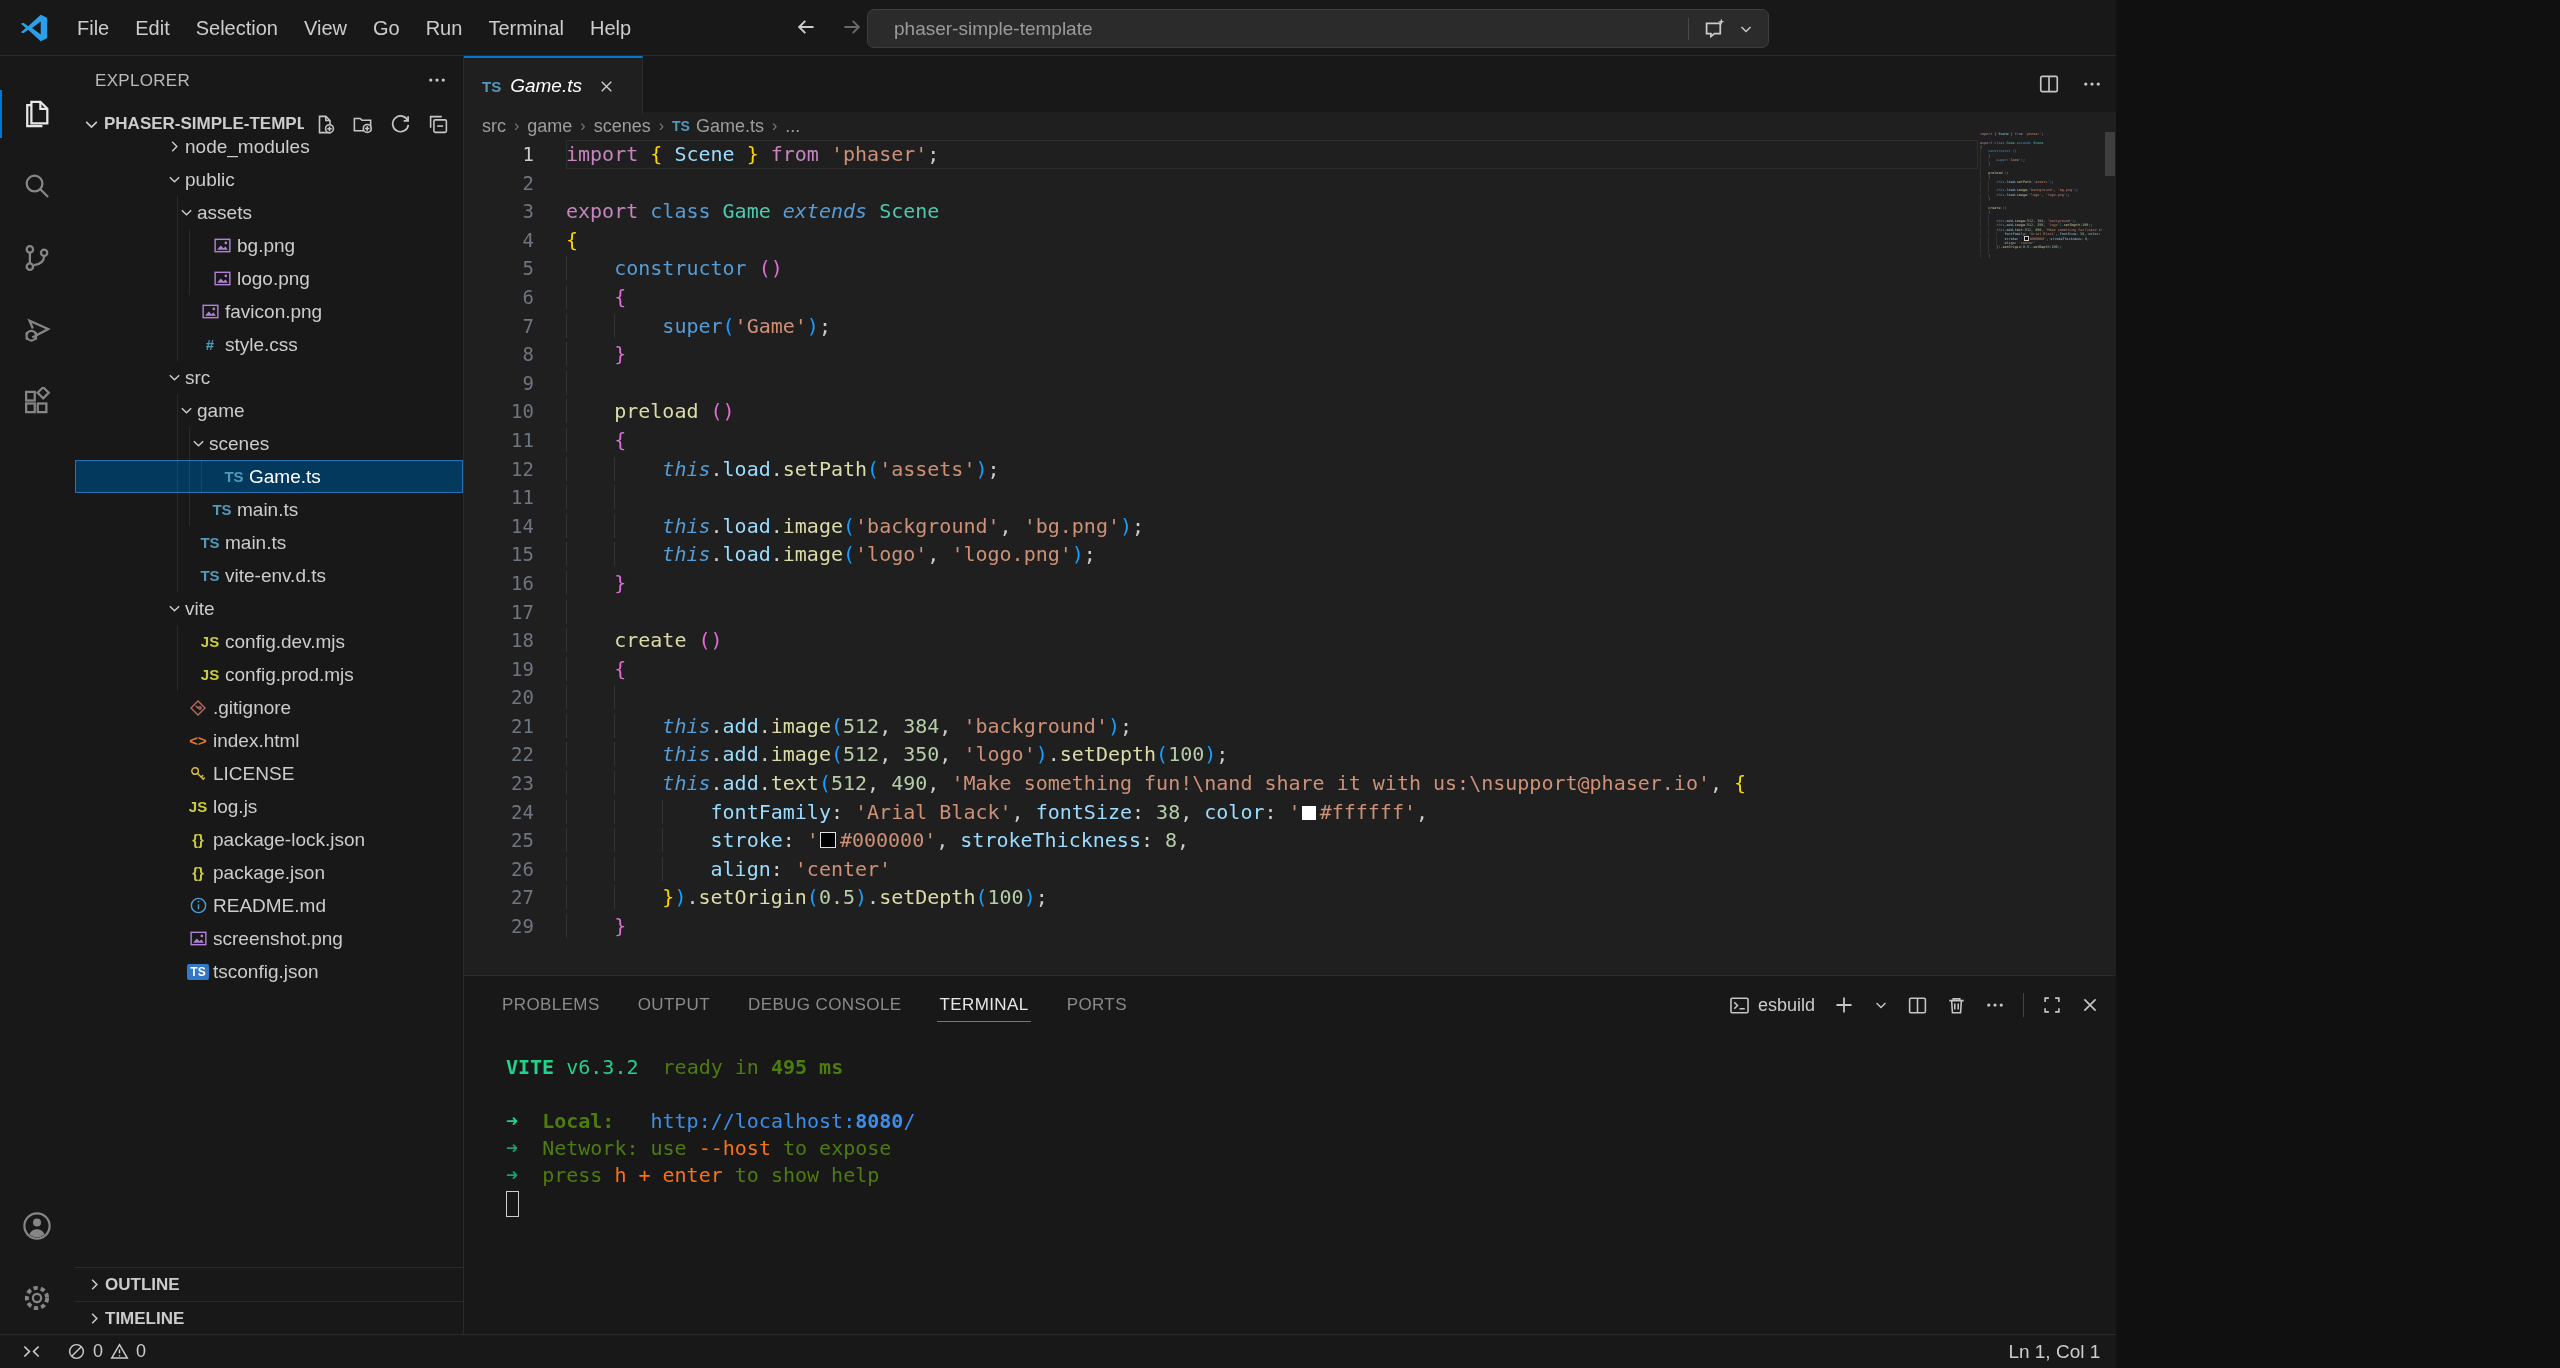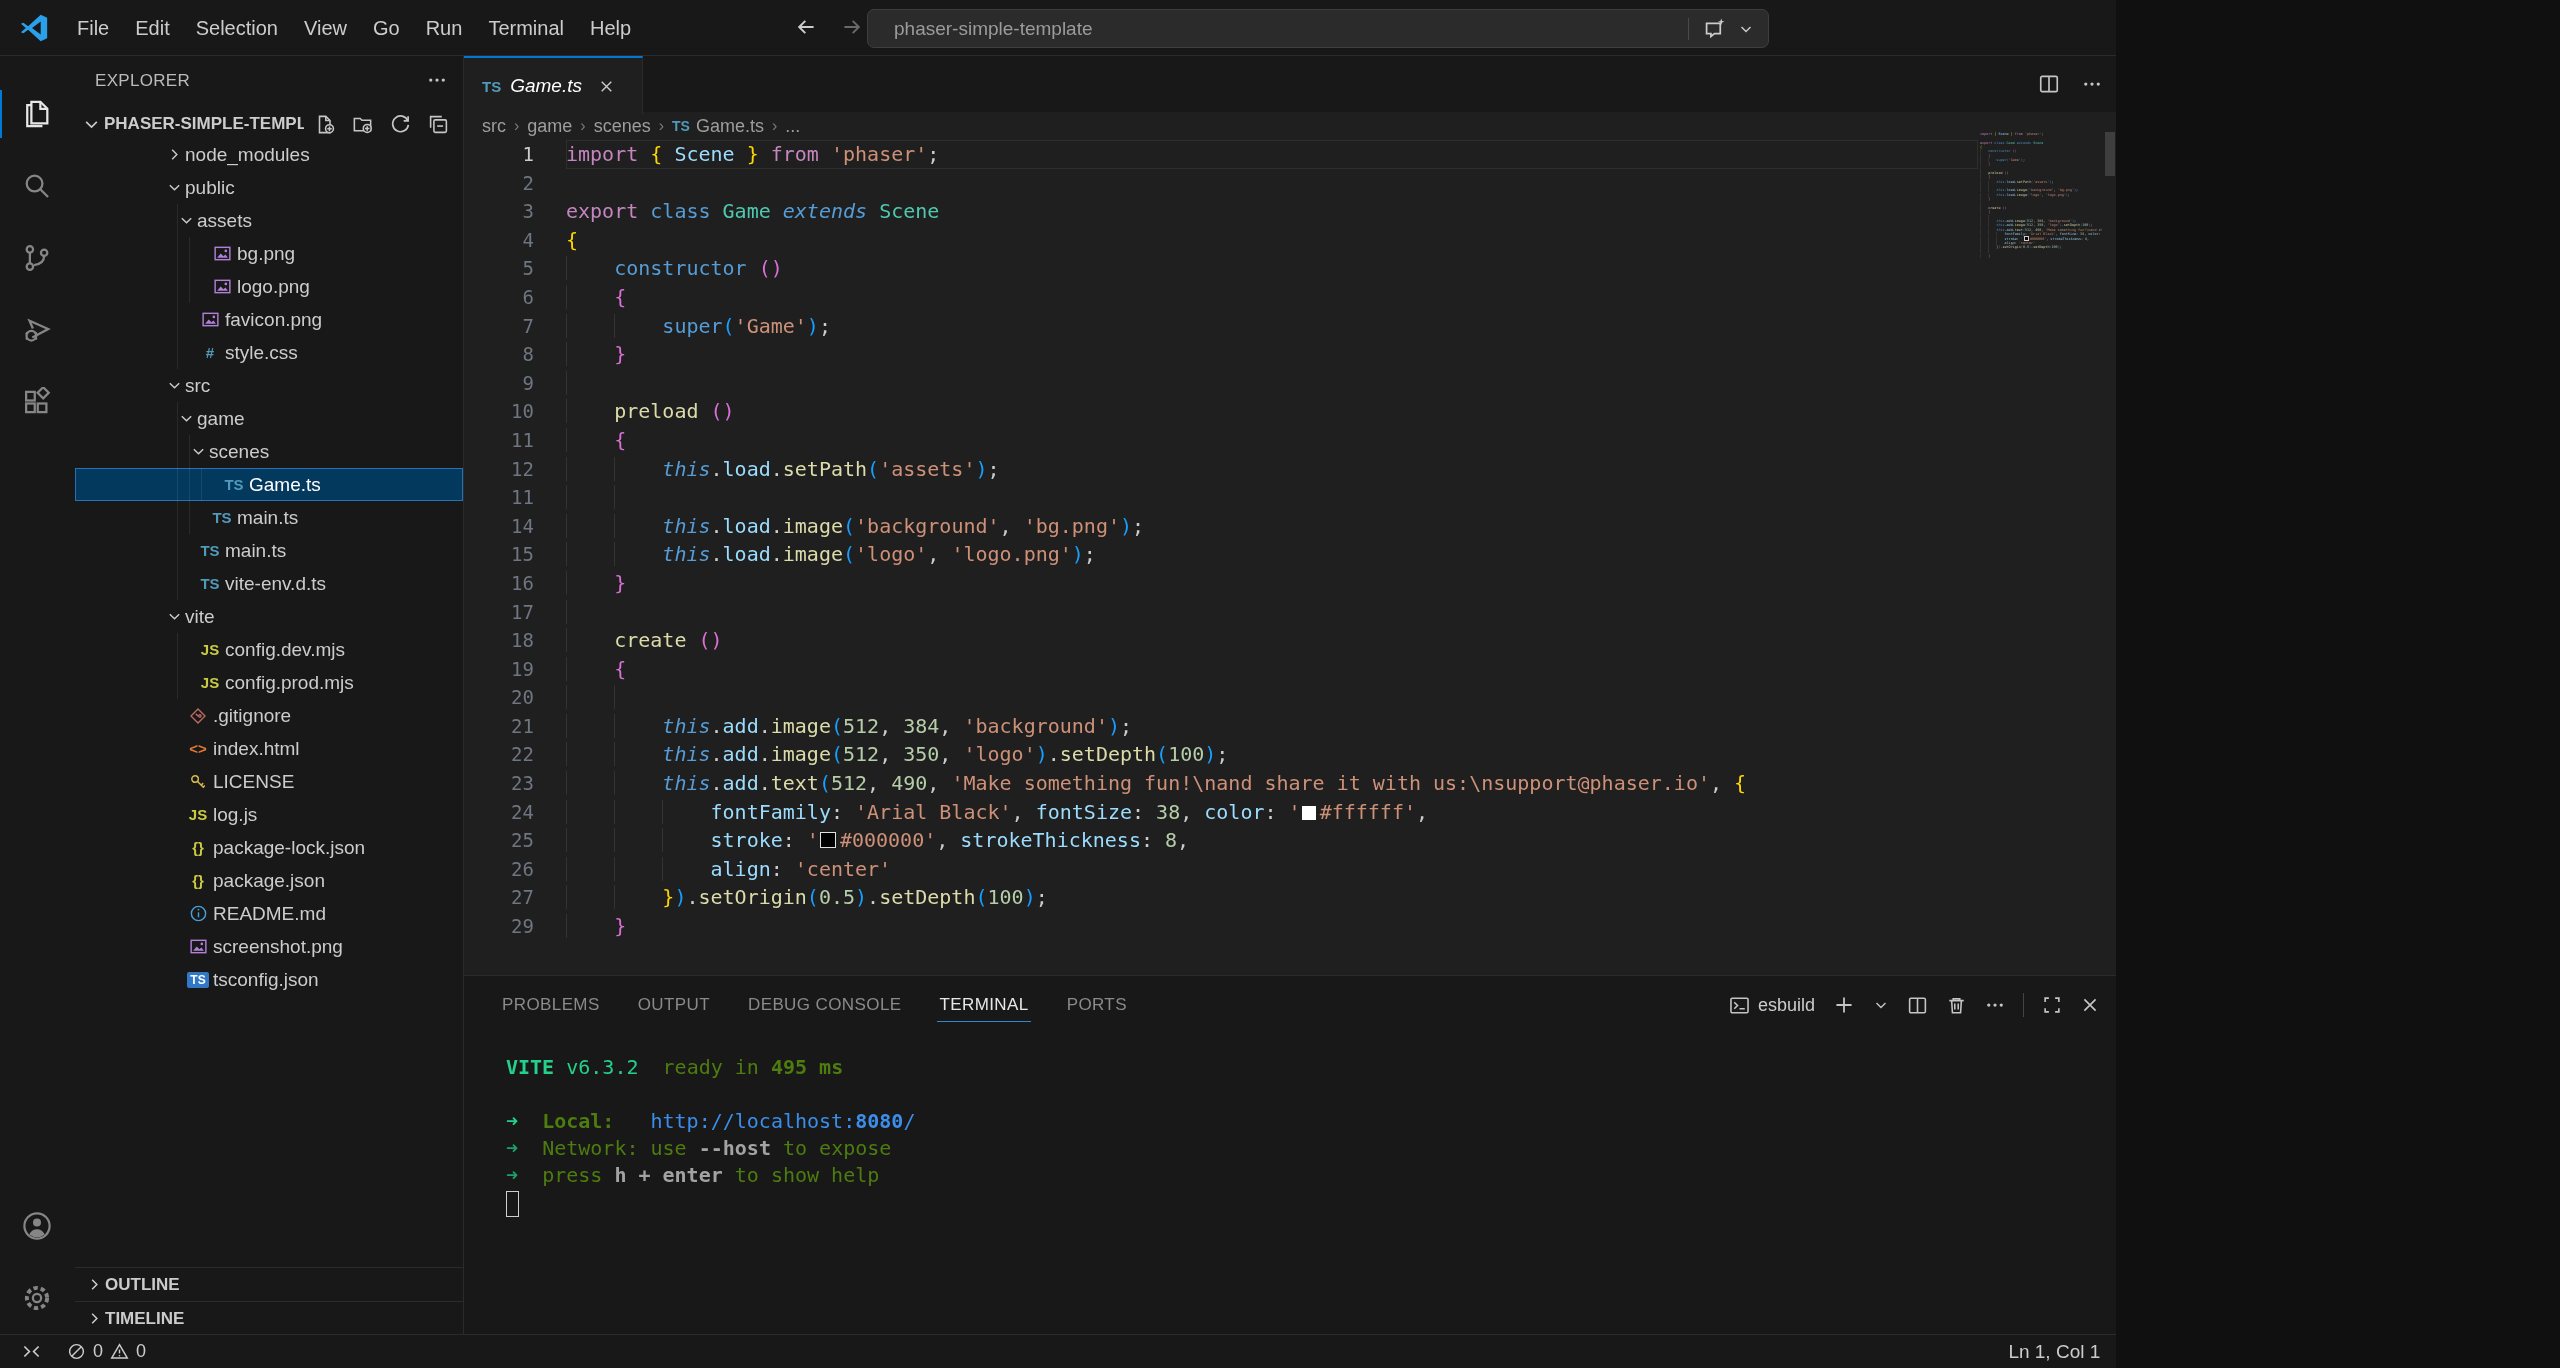--- a/index.html
+++ b/index.html
@@ -34,21 +34,21 @@
 
   
   #sidebar{position:absolute;left:75px;top:56px;width:388px;bottom:33px;background:#181818;border-right:1px solid #2b2b2b;overflow:hidden}
   #sb-head{position:absolute;left:0;top:0;width:100%;height:50px;display:flex;align-items:center}
   #sb-title{margin-left:20px;font-size:17px;color:#bbbbbb;letter-spacing:.3px}
   #sb-kebab{position:absolute;right:16px;top:14px}
   #proj-row{position:absolute;left:0;top:51px;width:100%;height:34px;display:flex;align-items:center;font-weight:bold}
   #proj-chev{margin-left:8px}
   #proj-label{margin-left:4px;font-size:17px;color:#cccccc;white-space:nowrap;overflow:hidden;max-width:200px}
   #proj-actions{position:absolute;right:14px;display:flex;gap:17px;align-items:center}
-  #tree{position:absolute;left:0;top:82px;width:100%}
+  #tree{position:absolute;left:0;top:74px;width:100%}
   .trow{position:relative;height:33px;display:flex;align-items:center;font-size:19px;color:#cccccc;white-space:nowrap}
   .trow.selected{background:#04395e;outline:1px solid #2472b8;outline-offset:-1px;color:#ffffff}
   .tguide{position:absolute;top:0;bottom:0;width:1px;background:rgba(255,255,255,0.08)}
   .tchev{width:22px;flex:none;display:flex;justify-content:center}
   .tic{width:26px;flex:none;display:flex;justify-content:center;align-items:center;margin-right:2px}
   .badge-txt{font-weight:bold;font-size:15px}
   .badge-ts{color:#519aba}.badge-js{color:#cbcb41}.badge-json{color:#cbcb41}.badge-css{color:#519aba}.badge-html{color:#e37933}
   .badge-tsq{background:#3178c6;color:#fff;font-size:12px;font-weight:bold;padding:1px 3px;border-radius:2px;line-height:14px}
   #sb-bottom{position:absolute;left:0;bottom:0;width:100%}
   .sb-sec{height:33px;border-top:1px solid #2b2b2b;display:flex;align-items:center;font-weight:bold;font-size:17px;color:#cccccc}
@@ -96,21 +96,21 @@
   .ptab{padding:6px 2px}
   .ptab.active{color:#e7e7e7;border-bottom:1.5px solid #2f86d1}
   #panel-actions{position:absolute;right:16px;top:0;height:58px;display:flex;align-items:center;gap:18px}
   #term-badge{display:flex;align-items:center;gap:8px;font-size:18px;color:#cccccc}
   .pa-sep{width:1px;height:24px;background:#444}
   #terminal{position:absolute;left:42px;top:78px;right:20px;bottom:10px;
     font-family:"DejaVu Sans Mono",monospace;font-size:20px;line-height:27px;white-space:pre}
   .tln{height:27px}
   .tg{color:#23d18b;font-weight:bold}.tgn{color:#23d18b}
   .tgd{color:#1c9f6b;font-weight:bold}
-  .tgy{color:#4d7c0f}.tgyb{color:#a3a3a3;font-weight:bold}
+  .tgy{color:#4d7c0f}.tgyb{color:#f97316;font-weight:normal}
   .tw{color:#cccccc}.twb{color:#4d7c0f;font-weight:bold}
   .tlink{color:#3b8eea}.tlinkb{color:#3b8eea;font-weight:bold}
   #term-cursor{width:11px;height:24px;border:1.5px solid #cfcfcf;margin-top:2px}
 
   
   #statusbar{position:absolute;left:0;bottom:0;width:2560px;height:33px;background:#181818;
     border-top:1px solid #2b2b2b;display:flex;align-items:center;font-size:19px;color:#cccccc}
   #sb-left{display:flex;align-items:center;gap:10px;margin-left:14px}
   .sb-item{display:flex;align-items:center;gap:7px;padding:0 8px}
   #sb-right{position:absolute;right:10px;display:flex;align-items:center}

